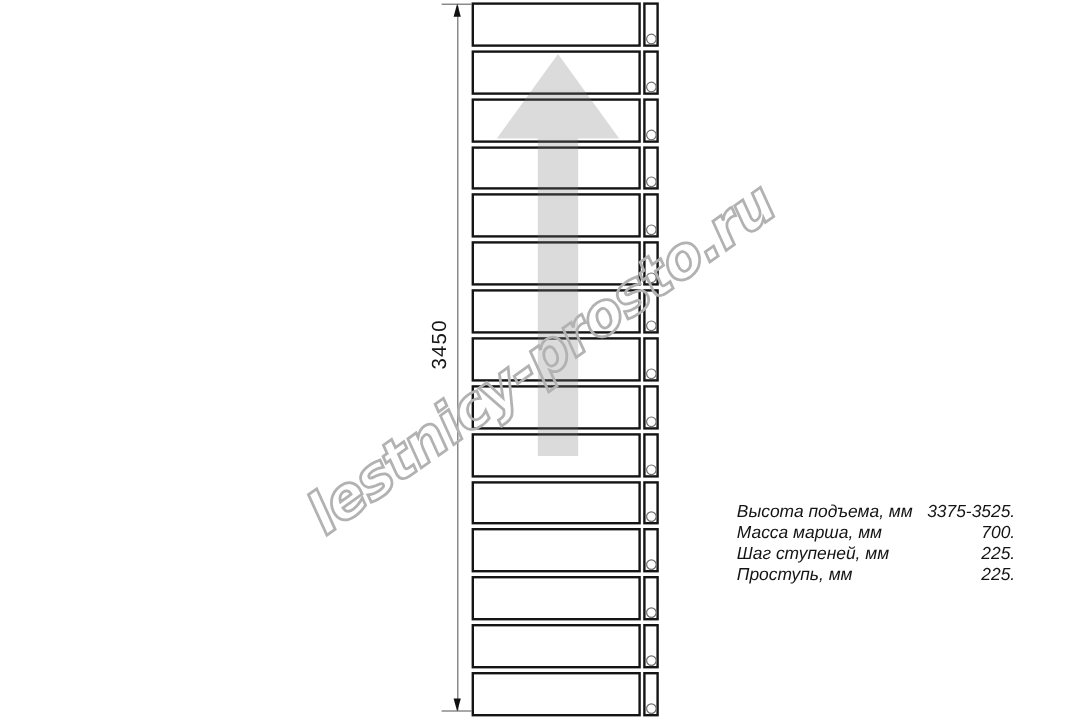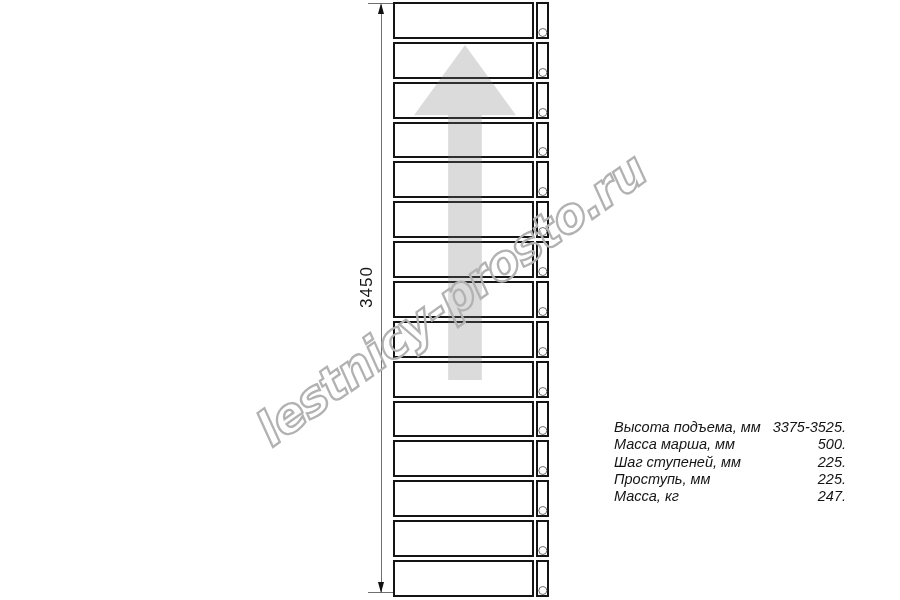--- a/index.html
+++ b/index.html
@@ -150,29 +150,25 @@
 
   <div class="watermark">lestnicy-prosto.ru</div>
 
   <div class="specs">
     <div class="spec-row">
       <span class="spec-label">Высота подъема, мм</span>
       <span class="spec-value">3375-3525.</span>
     </div>
     <div class="spec-row">
       <span class="spec-label">Масса марша, мм</span>
-      <span class="spec-value">500.</span>
+      <span class="spec-value">700.</span>
     </div>
     <div class="spec-row">
       <span class="spec-label">Шаг ступеней, мм</span>
       <span class="spec-value">225.</span>
     </div>
     <div class="spec-row">
       <span class="spec-label">Проступь, мм</span>
       <span class="spec-value">225.</span>
     </div>
-    <div class="spec-row">
-      <span class="spec-label">Масса, кг</span>
-      <span class="spec-value">247.</span>
-    </div>
   </div>
 
 </div>
 
 </body></html>

